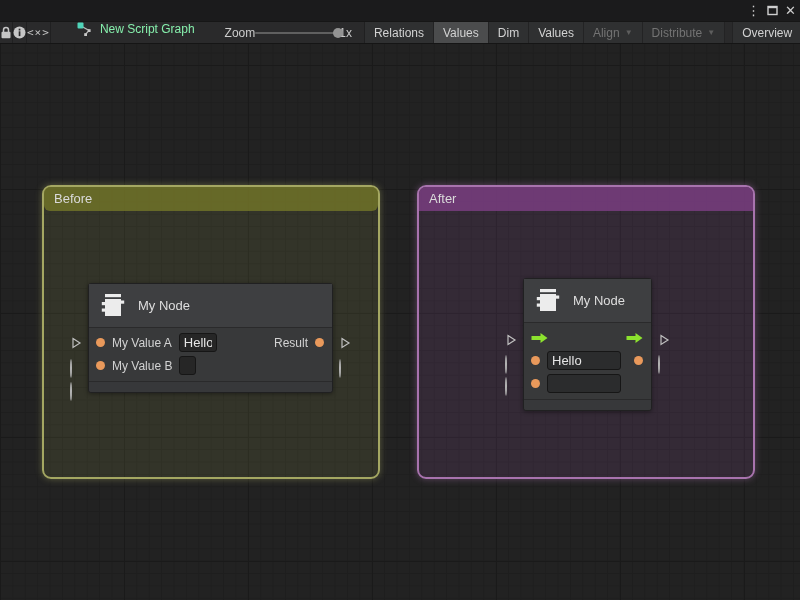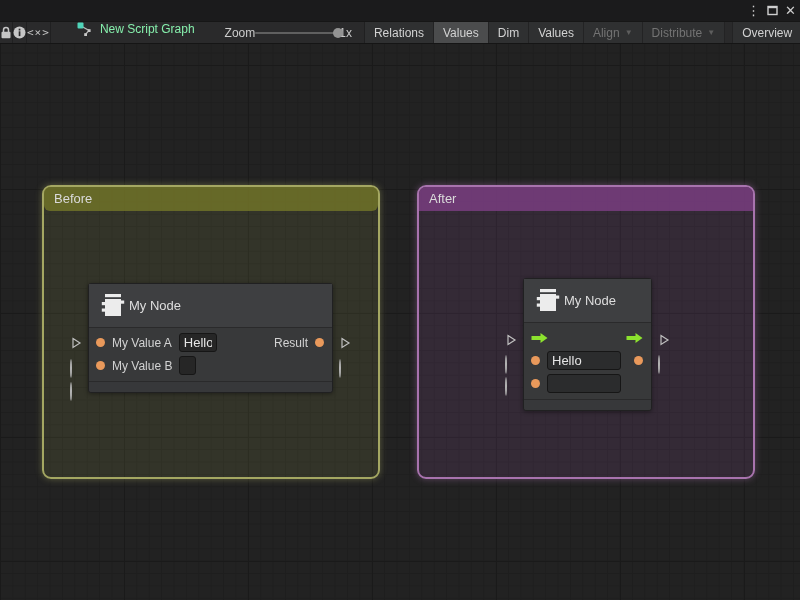--- a/index.html
+++ b/index.html
@@ -57,21 +57,21 @@
                   box-shadow:0 0 7px rgba(164,167,98,0.45); }
   .group.after  { left:417px; top:141px; border:2px solid #a873ae; background:rgba(160,95,175,0.14);
                   box-shadow:0 0 7px rgba(168,115,174,0.45); }
   .group-header { height:24px; line-height:24px; padding-left:10px; border-radius:7px 7px 0 0; }
   .group.before .group-header { background:rgba(120,123,40,0.75);border-radius:6px; }
   .group.after  .group-header { background:rgba(125,62,133,0.8); }
 
   
   .node { position:absolute; background:#38393a; border:1px solid #202021; border-radius:3px;
           box-shadow:0 1px 4px rgba(0,0,0,0.4); color:#d2d2d2; font-size:12px; }
-  .node-header { display:flex; align-items:center; gap:3px; height:44px; padding:0 10px;
+  .node-header { display:flex; align-items:center; gap:12px; height:44px; padding:0 10px;
                  background:#3e3f41; border-bottom:1px solid #2a2a2b; font-size:13px; color:#dedede; }
   .node-body { padding:3px 0 4px 0; }
   .node-row { display:flex; align-items:center; height:23px; padding:0 8px 0 7px; gap:7px; }
   .node-row .right { margin-left:auto; display:flex; align-items:center; gap:7px; }
   .node-footer { height:11px; border-top:1px solid #2a2a2b; background:#37383a; border-radius:0 0 3px 3px; }
 
   .dot { width:9px; height:9px; border-radius:50%; background:#e9995b; flex:0 0 auto; }
   .field { background:#262626; border:1px solid #161616; border-radius:3px; height:19px;
            color:#e6e6e6; font-size:13px; padding:0 4px; font-family:"Liberation Sans",sans-serif; outline:none; }
   .field.small { width:17px; }

